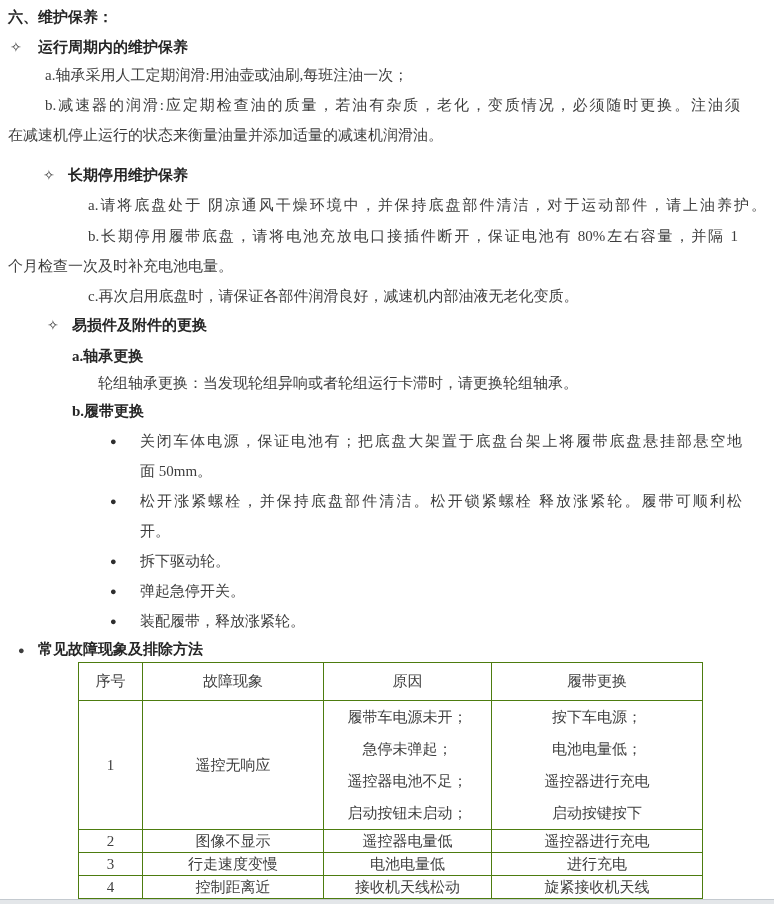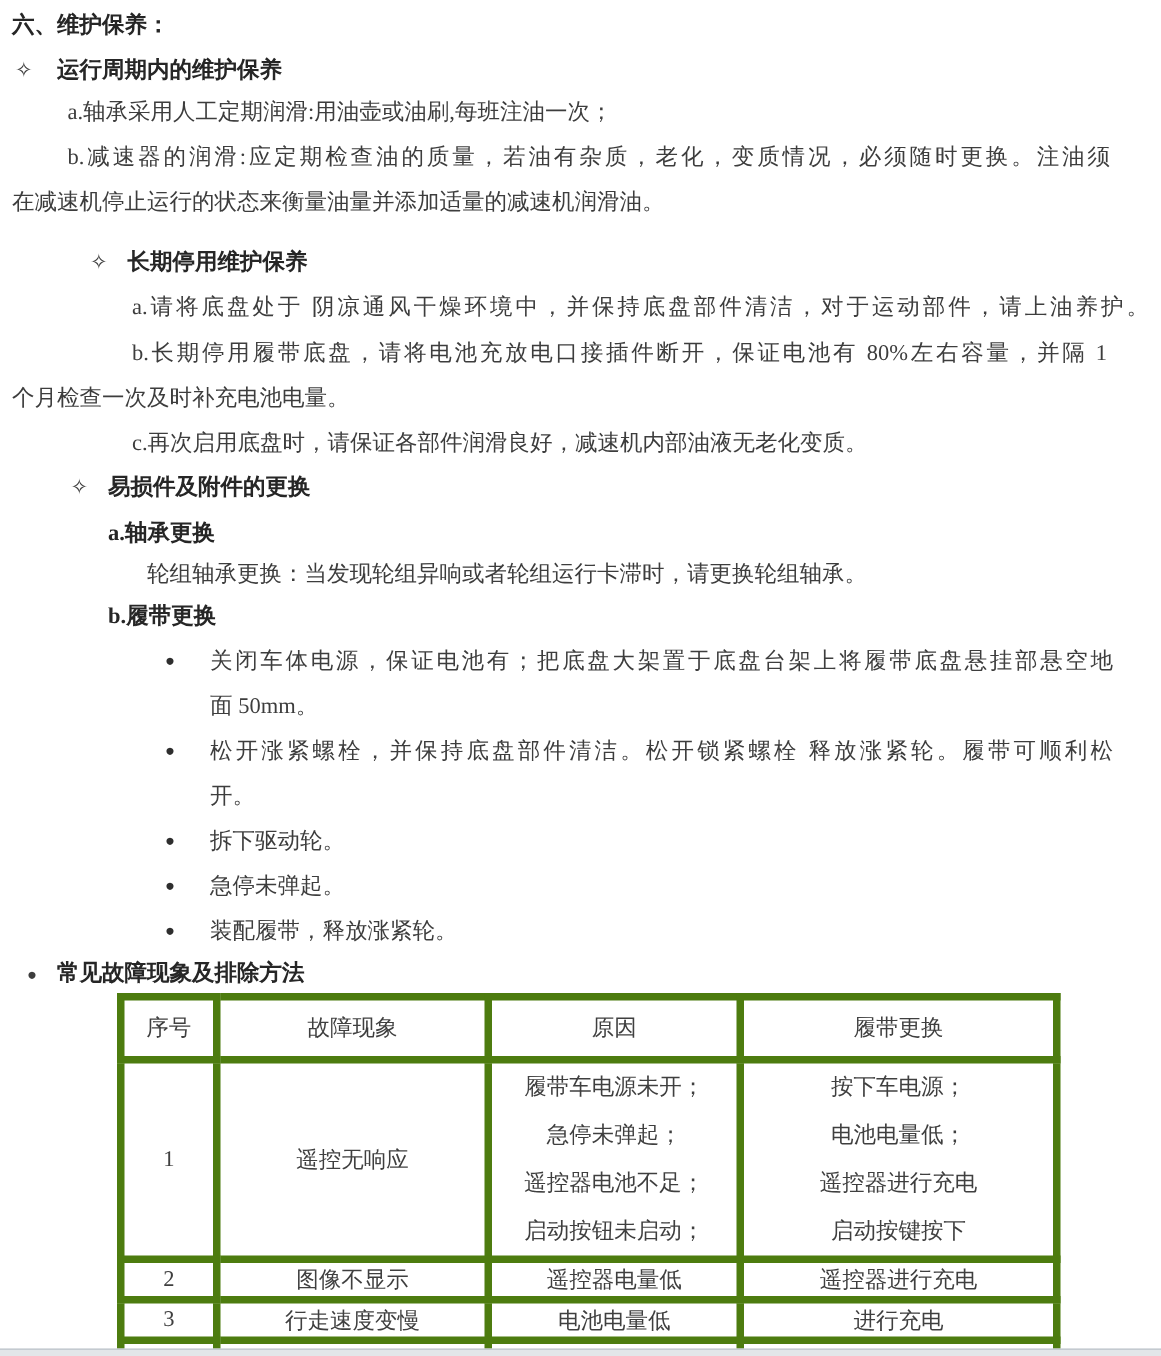--- a/index.html
+++ b/index.html
@@ -12,21 +12,21 @@
   .just { white-space:normal; text-align:justify; text-align-last:justify; overflow:hidden; height:22px; }
   .bold { font-weight:bold; color:#262626; }
   .mk  { display:inline-block; }
   .mk-abs { position:absolute; line-height:22px; color:#2e2e2e; }
   .dot { font-size:11px; }
   .dia { font-size:14px; }
   
   .ftable-wrap { position:absolute; left:78px; top:662px; }
   table { border-collapse:collapse; table-layout:fixed; width:624px; }
   td {
-    border:5px solid #4d7c0f; text-align:center; vertical-align:middle;
+    border:1px solid #4d7c0f; text-align:center; vertical-align:middle;
     padding:0; font-size:15px; color:#3f3f3f; overflow:hidden;
   }
   tr.thead td { height:37px; }
   tr.row1 td  { height:127px; }
   tr.rsm td   { height:22px; }
   .ml { line-height:32px; }
   .page-edge { position:absolute; left:0; top:899px; width:774px; height:5px;
     background:#e3e6e9; border-top:1px solid #c4cad0; }
 </style>
 </head>
@@ -34,21 +34,21 @@
 
 <div class="line bold" style="left:8px;top:6px">六、维护保养：</div>
 
 <div class="line" style="left:10px;top:36px">
   <span class="mk dia" style="width:28px">✧</span><span class="bold">运行周期内的维护保养</span>
 </div>
 <div class="line" style="left:45px;top:64px">a.轴承采用人工定期润滑:用油壶或油刷,每班注油一次；</div>
 <div class="line just" style="left:45px;top:94px;width:695px">b.减速器的润滑:应定期检查油的质量，若油有杂质，老化，变质情况，必须随时更换。注油须</div>
 <div class="line" style="left:8px;top:124px">在减速机停止运行的状态来衡量油量并添加适量的减速机润滑油。</div>
 
-<div class="line" style="left:60px;top:164px">
+<div class="line" style="left:43px;top:164px">
   <span class="mk dia" style="width:25px">✧</span><span class="bold">长期停用维护保养</span>
 </div>
 <div class="line just" style="left:88px;top:194px;width:678px">a.请将底盘处于 阴凉通风干燥环境中，并保持底盘部件清洁，对于运动部件，请上油养护。</div>
 <div class="line just" style="left:88px;top:225px;width:650px">b.长期停用履带底盘，请将电池充放电口接插件断开，保证电池有 80%左右容量，并隔 1</div>
 <div class="line" style="left:8px;top:255px">个月检查一次及时补充电池电量。</div>
 <div class="line" style="left:88px;top:285px">c.再次启用底盘时，请保证各部件润滑良好，减速机内部油液无老化变质。</div>
 
 <div class="line" style="left:47px;top:314px">
   <span class="mk dia" style="width:25px">✧</span><span class="bold">易损件及附件的更换</span>
 </div>
@@ -61,21 +61,21 @@
 <div class="line" style="left:140px;top:460px">面 50mm。</div>
 
 <span class="mk-abs dot" style="left:110px;top:490px">●</span>
 <div class="line just" style="left:140px;top:490px;width:602px">松开涨紧螺栓，并保持底盘部件清洁。松开锁紧螺栓 释放涨紧轮。履带可顺利松</div>
 <div class="line" style="left:140px;top:520px">开。</div>
 
 <span class="mk-abs dot" style="left:110px;top:550px">●</span>
 <div class="line" style="left:140px;top:550px">拆下驱动轮。</div>
 
 <span class="mk-abs dot" style="left:110px;top:580px">●</span>
-<div class="line" style="left:140px;top:580px">急停未弹起。</div>
+<div class="line" style="left:140px;top:580px">弹起急停开关。</div>
 
 <span class="mk-abs dot" style="left:110px;top:610px">●</span>
 <div class="line" style="left:140px;top:610px">装配履带，释放涨紧轮。</div>
 
 <div class="line" style="left:18px;top:638px">
   <span class="mk dot" style="width:20px">●</span><span class="bold">常见故障现象及排除方法</span>
 </div>
 
 <div class="ftable-wrap">
   <table>

